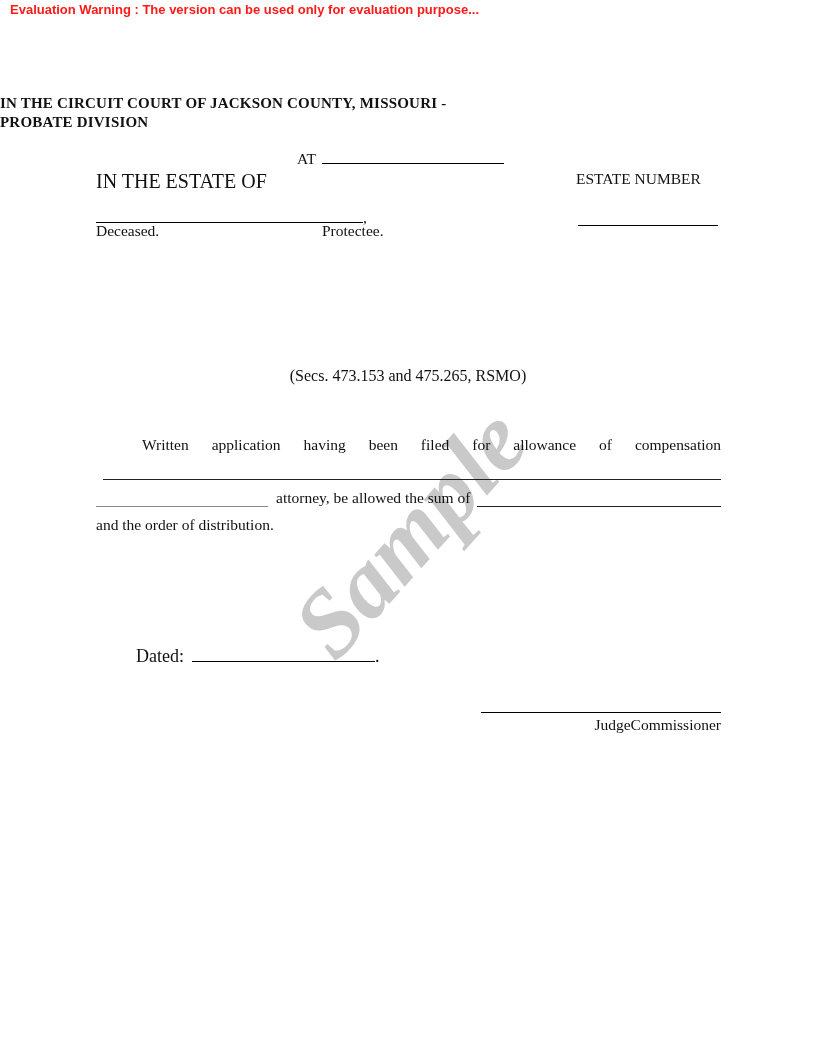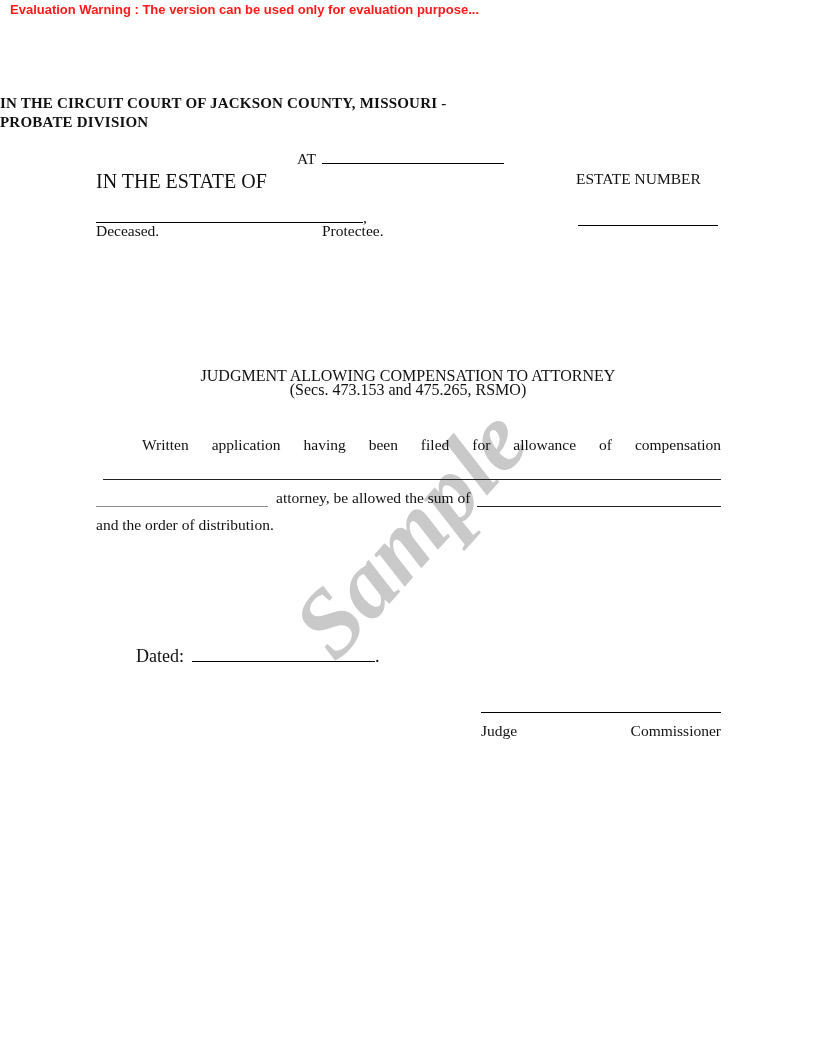--- a/index.html
+++ b/index.html
@@ -136,23 +136,23 @@
   }
   .dated-line .uline { width: 183px; margin-left: 8px; }
 
   
   .signature-block {
     position: absolute;
     top: 712px; left: 481px;
     width: 240px;
     border-top: 1.5px solid #000;
     display: flex;
-    justify-content: space-between;
-    font-size: 15.5px;
-    padding-top: 9px;
+    justify-content: flex-end;
+    font-size: 15.5px;
+    padding-top: 3px;
   }
 
   
   .watermark {
     position: absolute;
     top: 485px; left: 195px;
     width: 430px;
     text-align: center;
     font-size: 96px;
     font-weight: bold;
@@ -193,21 +193,20 @@
       </div>
       <div class="decedent-labels">
         <span class="deceased">Deceased.</span>
         <span class="protectee">Protectee.</span>
       </div>
     </div>
 
     <div class="estate-number-line"></div>
 
     <div class="judgment-title">
-      <div>JUDGMENT ALLOWING COMPENSATION TO ATTORNEY</div>
       <div>(Secs. 473.153 and 475.265, RSMO)</div>
     </div>
 
     <div class="body-par">
       <div class="bline jline indent">Written application having been filed for allowance of compensation</div>
       <div class="bline fline">
           <span class="fill"></span>
       </div>
       <div class="bline fline">
         <span class="fill-fixed"></span>

